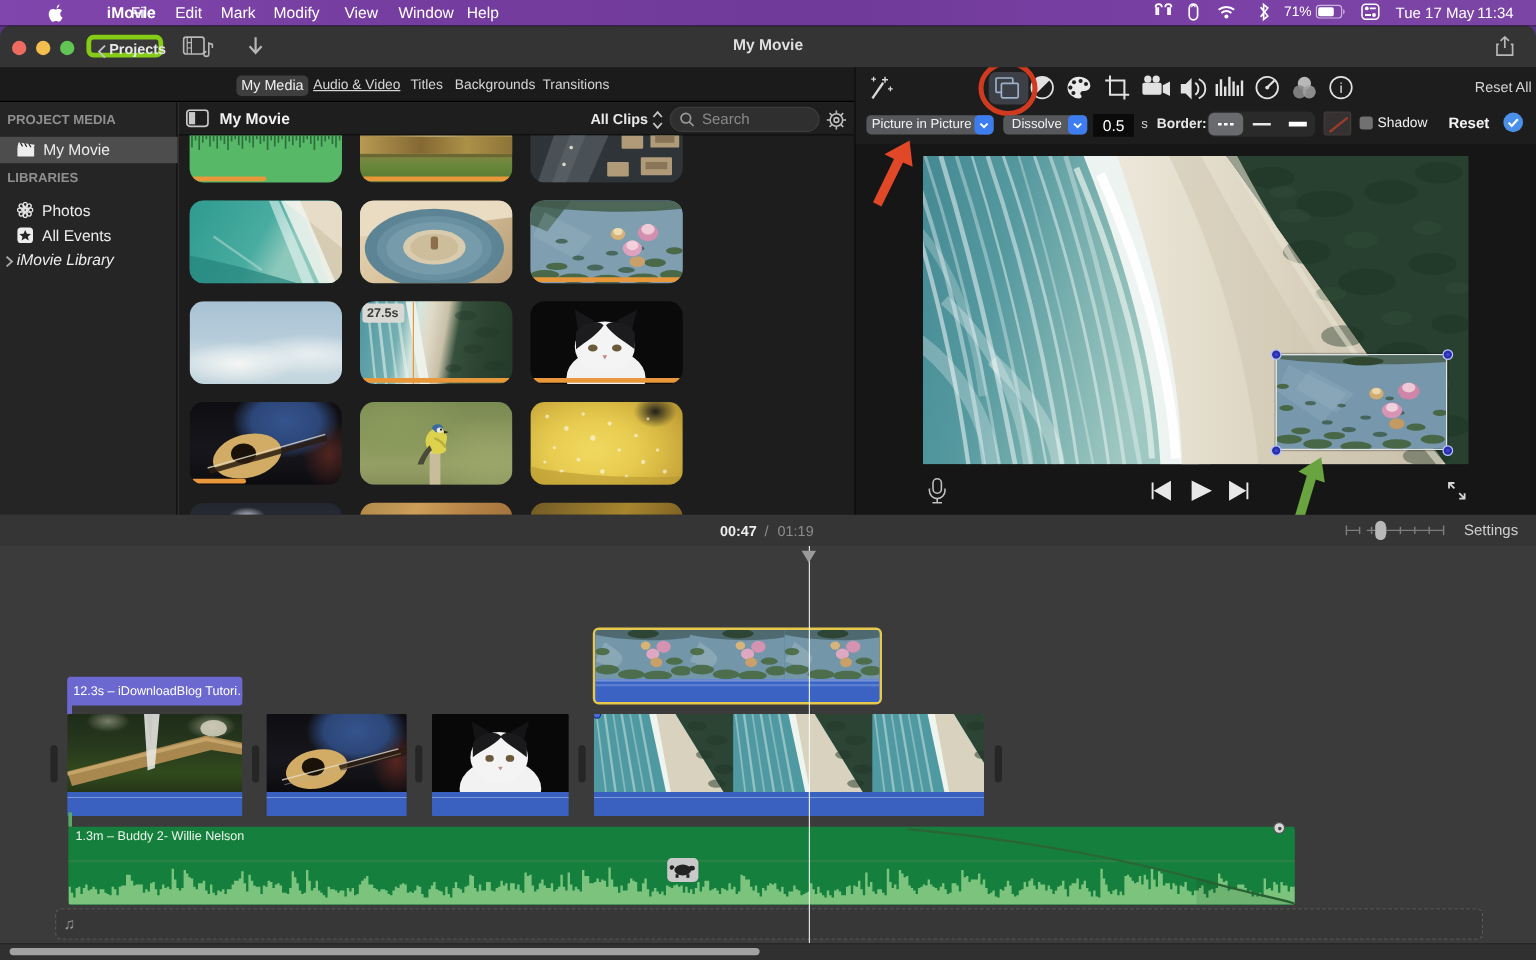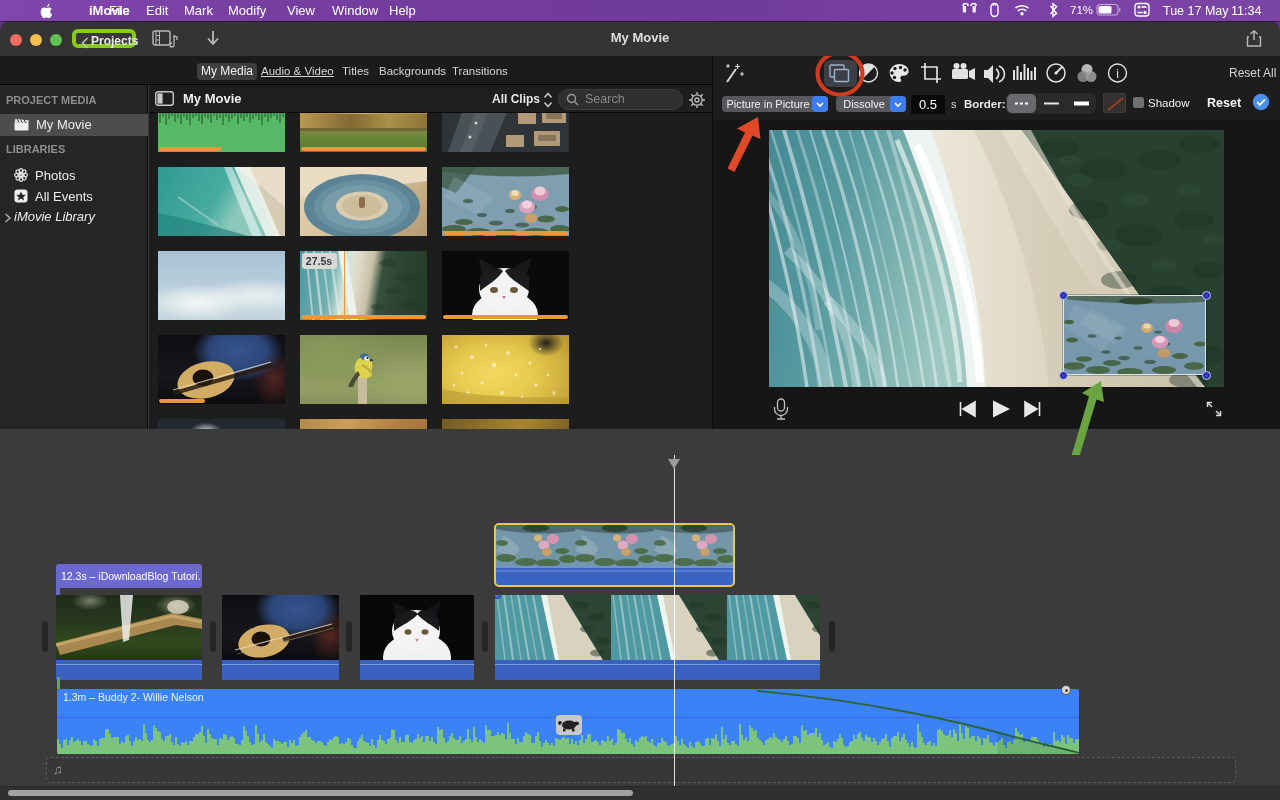--- a/index.html
+++ b/index.html
@@ -32,21 +32,21 @@
 
 #sidebar { left:0; top:85px; width:148px; height:344px; background:#252525; border-right:1px solid #0c0c0c; color:#e8e8e8; }
 .side-h { position:absolute; left:6px; color:#8f8f8f; font-size:11px; font-weight:bold; }
 #side-sel { position:absolute; left:0; top:29px; width:148px; height:22px; background:#4d4d4d; }
 .side-row { position:absolute; color:#ededed; font-size:13px; }
 
 
 #media { left:149px; top:85px; width:563px; height:344px; background:#1e1e1e; }
 #mediahead { position:absolute; left:0; top:0; width:563px; height:28px; background:#1e1e1e; border-bottom:1px solid #0a0a0a; }
 #grid { position:absolute; left:0; top:28px; width:563px; height:316px; overflow:hidden; background:#1d1d1d; }
-.thumb { position:absolute; width:127px; height:69px; border-radius:0; overflow:hidden; }
+.thumb { position:absolute; width:127px; height:69px; border-radius:12px; overflow:hidden; }
 .obar { position:absolute; left:1px; bottom:1px; height:4px; background:#e8973a; border-radius:2px; }
 
 
 .t-green { background:#57b968; }
 .t-bees { background:
   radial-gradient(50px 26px at 64px 20px,rgba(238,230,205,.85),rgba(240,230,200,0) 70%),
   linear-gradient(180deg,#879c48 0%,#7d9642 28%,#ad9454 44%,#9a824a 60%,#69883a 78%,#597832 100%);
 }
 .t-bees::before { content:""; position:absolute; left:0; top:31px; width:127px; height:14px;
   background:linear-gradient(90deg,#b89a52,#846832 40%,#ab9048 70%,#8e7338);
@@ -677,20 +677,33 @@
         <path d="M39,1 L42,22 L34.5,19.5 L17,78 L9.5,75.5 L27,16.5 L20,13 Z" fill="#69a441"></path>
       </svg>
 
       <svg width="50" height="70" style="position:absolute;left:8px;top:-8px;">
         <path d="M38,5 L40.5,27 L32.5,23.5 L14.5,60 L7.5,56.5 L25,20.5 L17,16.5 Z" fill="#e04828"></path>
       </svg>
     </div>
   </div>
 
   <div class="abs" style="left:712px;top:56px;width:1px;height:373px;background:#0d0d0d;"></div>
+  <div class="abs" id="tltoolbar">
+    <span class="abs" style="left:600px;top:7px;color:#ededed;font-size:12px;font-weight:bold;">00:47</span>
+    <span class="abs" style="left:637px;top:7px;color:#8d8d8d;font-size:12px;">/</span>
+    <span class="abs" style="left:648px;top:7px;color:#8d8d8d;font-size:12px;">01:19</span>
+    <span class="abs" style="left:1220px;top:6px;color:#cfcfcf;font-size:12.5px;">Settings</span>
+    <svg width="92" height="18" style="position:absolute;left:1119px;top:4px;">
+      <g stroke="#7d7d7d" stroke-width="1.2">
+        <path d="M3,5 V13 M3,9 H14 M14,6 V12"></path>
+        <path d="M20,9 H84 M24,6 V12 M36,6 V12 M48,6 V12 M60,6 V12 M72,6 V12 M84,5 V13"></path>
+      </g>
+      <rect x="27" y="1" width="9" height="16" rx="4.5" fill="#b8b8b8"></rect>
+    </svg>
+  </div>
   <div class="abs" id="timeline">
 
     <div class="abs" style="left:494px;top:68px;width:241px;height:64px;border:2px solid #e8c84a;border-radius:5px;background:#3a63c4;overflow:hidden;">
       <svg width="237" height="41" style="position:absolute;left:0;top:0;">
         <g id="lilytile">
           <rect width="79" height="41" fill="#7396a8"></rect>
           <path d="M0,0 h79 v6 c-22,4 -56,3 -79,-2 Z" fill="#4e6a70"></path>
           <ellipse cx="40" cy="3" rx="13" ry="4" fill="#2e4434"></ellipse>
           <path d="M8,10 C20,18 30,24 16,32 L0,26 Z" fill="#93aeba" opacity=".7"></path>
           <g fill="#4a6a42" opacity=".9">
@@ -797,21 +810,21 @@
           </g>
           <use href="#beachtile" x="116"></use>
           <use href="#beachtile" x="232"></use>
         </svg>
       </div>
       <div class="caud"></div>
       <div class="abs" style="left:-1px;top:-3px;width:7px;height:7px;border-radius:50%;background:#4a6ae0;border:1px solid #20307a;"></div>
     </div>
     <div class="abs" style="left:57px;top:222px;width:3px;height:12px;background:#58a964;"></div>
 
-    <div class="abs" id="gtrack" style="left:57px;top:234px;width:1022px;height:65px;background:#3b82f6;border-radius:2px;overflow:hidden;">
+    <div class="abs" id="gtrack" style="left:57px;top:234px;width:1022px;height:65px;background:#15803d;border-radius:2px;overflow:hidden;">
       <span class="abs" style="left:6px;top:2px;color:#eaf4ea;font-size:10.5px;">1.3m – Buddy 2- Willie Nelson</span>
       <div class="abs" style="left:0;top:28px;width:1022px;height:1px;background:#3d8449;"></div>
       <svg width="1022" height="65" style="position:absolute;left:0;top:0;" id="wavesvg">
           <path d="M0,65 L0,50 L2,50 L2,55 L4,55 L4,59 L6,59 L6,51 L8,51 L8,50 L10,50 L10,56 L12,56 L12,51 L14,51 L14,48 L16,48 L16,53 L18,53 L18,52 L20,52 L20,50 L22,50 L22,52 L24,52 L24,56 L26,56 L26,52 L28,52 L28,52 L30,52 L30,55 L32,55 L32,56 L34,56 L34,57 L36,57 L36,50 L38,50 L38,52 L40,52 L40,57 L42,57 L42,50 L44,50 L44,49 L46,49 L46,49 L48,49 L48,40 L50,40 L50,40 L52,40 L52,45 L54,45 L54,49 L56,49 L56,48 L58,48 L58,48 L60,48 L60,48 L62,48 L62,55 L64,55 L64,52 L66,52 L66,54 L68,54 L68,47 L70,47 L70,46 L72,46 L72,52 L74,52 L74,57 L76,57 L76,52 L78,52 L78,48 L80,48 L80,51 L82,51 L82,50 L84,50 L84,52 L86,52 L86,35 L88,35 L88,44 L90,44 L90,51 L92,51 L92,53 L94,53 L94,51 L96,51 L96,36 L98,36 L98,39 L100,39 L100,42 L102,42 L102,43 L104,43 L104,50 L106,50 L106,52 L108,52 L108,47 L110,47 L110,47 L112,47 L112,45 L114,45 L114,53 L116,53 L116,56 L118,56 L118,48 L120,48 L120,55 L122,55 L122,57 L124,57 L124,53 L126,53 L126,54 L128,54 L128,52 L130,52 L130,56 L132,56 L132,52 L134,52 L134,52 L136,52 L136,48 L138,48 L138,45 L140,45 L140,45 L142,45 L142,43 L144,43 L144,37 L146,37 L146,47 L148,47 L148,54 L150,54 L150,40 L152,40 L152,45 L154,45 L154,49 L156,49 L156,50 L158,50 L158,50 L160,50 L160,56 L162,56 L162,49 L164,49 L164,50 L166,50 L166,45 L168,45 L168,46 L170,46 L170,51 L172,51 L172,48 L174,48 L174,47 L176,47 L176,49 L178,49 L178,55 L180,55 L180,55 L182,55 L182,56 L184,56 L184,51 L186,51 L186,37 L188,37 L188,42 L190,42 L190,47 L192,47 L192,53 L194,53 L194,56 L196,56 L196,55 L198,55 L198,36 L200,36 L200,45 L202,45 L202,53 L204,53 L204,51 L206,51 L206,45 L208,45 L208,53 L210,53 L210,55 L212,55 L212,57 L214,57 L214,59 L216,59 L216,50 L218,50 L218,52 L220,52 L220,52 L222,52 L222,53 L224,53 L224,55 L226,55 L226,53 L228,53 L228,53 L230,53 L230,58 L232,58 L232,51 L234,51 L234,54 L236,54 L236,51 L238,51 L238,57 L240,57 L240,56 L242,56 L242,48 L244,48 L244,45 L246,45 L246,43 L248,43 L248,41 L250,41 L250,48 L252,48 L252,48 L254,48 L254,51 L256,51 L256,52 L258,52 L258,54 L260,54 L260,52 L262,52 L262,52 L264,52 L264,53 L266,53 L266,56 L268,56 L268,57 L270,57 L270,53 L272,53 L272,50 L274,50 L274,51 L276,51 L276,48 L278,48 L278,47 L280,47 L280,48 L282,48 L282,55 L284,55 L284,54 L286,54 L286,55 L288,55 L288,53 L290,53 L290,49 L292,49 L292,50 L294,50 L294,56 L296,56 L296,59 L298,59 L298,59 L300,59 L300,52 L302,52 L302,49 L304,49 L304,46 L306,46 L306,52 L308,52 L308,53 L310,53 L310,54 L312,54 L312,57 L314,57 L314,50 L316,50 L316,56 L318,56 L318,59 L320,59 L320,51 L322,51 L322,46 L324,46 L324,51 L326,51 L326,52 L328,52 L328,55 L330,55 L330,50 L332,50 L332,49 L334,49 L334,40 L336,40 L336,41 L338,41 L338,51 L340,51 L340,54 L342,54 L342,48 L344,48 L344,53 L346,53 L346,53 L348,53 L348,46 L350,46 L350,46 L352,46 L352,53 L354,53 L354,54 L356,54 L356,51 L358,51 L358,50 L360,50 L360,45 L362,45 L362,49 L364,49 L364,47 L366,47 L366,53 L368,53 L368,47 L370,47 L370,47 L372,47 L372,52 L374,52 L374,48 L376,48 L376,53 L378,53 L378,55 L380,55 L380,38 L382,38 L382,41 L384,41 L384,40 L386,40 L386,49 L388,49 L388,54 L390,54 L390,52 L392,52 L392,47 L394,47 L394,44 L396,44 L396,49 L398,49 L398,51 L400,51 L400,51 L402,51 L402,47 L404,47 L404,54 L406,54 L406,52 L408,52 L408,50 L410,50 L410,40 L412,40 L412,50 L414,50 L414,53 L416,53 L416,38 L418,38 L418,48 L420,48 L420,53 L422,53 L422,50 L424,50 L424,52 L426,52 L426,54 L428,54 L428,36 L430,36 L430,41 L432,41 L432,41 L434,41 L434,47 L436,47 L436,47 L438,47 L438,46 L440,46 L440,43 L442,43 L442,46 L444,46 L444,44 L446,44 L446,45 L448,45 L448,50 L450,50 L450,34 L452,34 L452,44 L454,44 L454,50 L456,50 L456,50 L458,50 L458,55 L460,55 L460,49 L462,49 L462,53 L464,53 L464,53 L466,53 L466,47 L468,47 L468,43 L470,43 L470,45 L472,45 L472,46 L474,46 L474,54 L476,54 L476,54 L478,54 L478,47 L480,47 L480,43 L482,43 L482,52 L484,52 L484,58 L486,58 L486,54 L488,54 L488,51 L490,51 L490,54 L492,54 L492,56 L494,56 L494,54 L496,54 L496,57 L498,57 L498,49 L500,49 L500,50 L502,50 L502,51 L504,51 L504,49 L506,49 L506,48 L508,48 L508,50 L510,50 L510,49 L512,49 L512,55 L514,55 L514,50 L516,50 L516,55 L518,55 L518,52 L520,52 L520,56 L522,56 L522,51 L524,51 L524,46 L526,46 L526,54 L528,54 L528,50 L530,50 L530,45 L532,45 L532,45 L534,45 L534,53 L536,53 L536,52 L538,52 L538,51 L540,51 L540,53 L542,53 L542,56 L544,56 L544,51 L546,51 L546,52 L548,52 L548,53 L550,53 L550,47 L552,47 L552,52 L554,52 L554,50 L556,50 L556,56 L558,56 L558,54 L560,54 L560,40 L562,40 L562,41 L564,41 L564,44 L566,44 L566,44 L568,44 L568,50 L570,50 L570,53 L572,53 L572,49 L574,49 L574,55 L576,55 L576,58 L578,58 L578,51 L580,51 L580,53 L582,53 L582,49 L584,49 L584,47 L586,47 L586,48 L588,48 L588,47 L590,47 L590,52 L592,52 L592,54 L594,54 L594,50 L596,50 L596,56 L598,56 L598,58 L600,58 L600,54 L602,54 L602,54 L604,54 L604,49 L606,49 L606,52 L608,52 L608,53 L610,53 L610,57 L612,57 L612,56 L614,56 L614,55 L616,55 L616,54 L618,54 L618,47 L620,47 L620,52 L622,52 L622,56 L624,56 L624,50 L626,50 L626,55 L628,55 L628,57 L630,57 L630,59 L632,59 L632,53 L634,53 L634,57 L636,57 L636,59 L638,59 L638,53 L640,53 L640,52 L642,52 L642,54 L644,54 L644,57 L646,57 L646,57 L648,57 L648,50 L650,50 L650,49 L652,49 L652,56 L654,56 L654,49 L656,49 L656,50 L658,50 L658,45 L660,45 L660,52 L662,52 L662,57 L664,57 L664,38 L666,38 L666,50 L668,50 L668,46 L670,46 L670,54 L672,54 L672,56 L674,56 L674,52 L676,52 L676,52 L678,52 L678,55 L680,55 L680,57 L682,57 L682,35 L684,35 L684,46 L686,46 L686,51 L688,51 L688,48 L690,48 L690,52 L692,52 L692,36 L694,36 L694,39 L696,39 L696,42 L698,42 L698,41 L700,41 L700,49 L702,49 L702,51 L704,51 L704,53 L706,53 L706,56 L708,56 L708,51 L710,51 L710,50 L712,50 L712,48 L714,48 L714,49 L716,49 L716,44 L718,44 L718,48 L720,48 L720,50 L722,50 L722,51 L724,51 L724,53 L726,53 L726,50 L728,50 L728,47 L730,47 L730,52 L732,52 L732,56 L734,56 L734,55 L736,55 L736,47 L738,47 L738,47 L740,47 L740,49 L742,49 L742,54 L744,54 L744,36 L746,36 L746,42 L748,42 L748,41 L750,41 L750,46 L752,46 L752,44 L754,44 L754,44 L756,44 L756,44 L758,44 L758,39 L760,39 L760,48 L762,48 L762,44 L764,44 L764,51 L766,51 L766,56 L768,56 L768,55 L770,55 L770,53 L772,53 L772,58 L774,58 L774,59 L776,59 L776,52 L778,52 L778,53 L780,53 L780,50 L782,50 L782,45 L784,45 L784,49 L786,49 L786,56 L788,56 L788,58 L790,58 L790,57 L792,57 L792,53 L794,53 L794,52 L796,52 L796,46 L798,46 L798,50 L800,50 L800,45 L802,45 L802,43 L804,43 L804,49 L806,49 L806,52 L808,52 L808,46 L810,46 L810,48 L812,48 L812,48 L814,48 L814,53 L816,53 L816,49 L818,49 L818,52 L820,52 L820,56 L822,56 L822,53 L824,53 L824,50 L826,50 L826,49 L828,49 L828,45 L830,45 L830,52 L832,52 L832,58 L834,58 L834,49 L836,49 L836,47 L838,47 L838,47 L840,47 L840,43 L842,43 L842,52 L844,52 L844,48 L846,48 L846,45 L848,45 L848,51 L850,51 L850,54 L852,54 L852,58 L854,58 L854,53 L856,53 L856,58 L858,58 L858,59 L860,59 L860,35 L862,35 L862,43 L864,43 L864,48 L866,48 L866,54 L868,54 L868,56 L870,56 L870,53 L872,53 L872,52 L874,52 L874,57 L876,57 L876,54 L878,54 L878,57 L880,57 L880,41 L882,41 L882,40 L884,40 L884,42 L886,42 L886,45 L888,45 L888,47 L890,47 L890,46 L892,46 L892,41 L894,41 L894,48 L896,48 L896,40 L898,40 L898,44 L900,44 L900,52 L902,52 L902,35 L904,35 L904,44 L906,44 L906,50 L908,50 L908,37 L910,37 L910,39 L912,39 L912,49 L914,49 L914,47 L916,47 L916,47 L918,47 L918,52 L920,52 L920,47 L922,47 L922,49 L924,49 L924,56 L926,56 L926,49 L928,49 L928,50 L930,50 L930,46 L932,46 L932,53 L934,53 L934,54 L936,54 L936,57 L938,57 L938,53 L940,53 L940,53 L942,53 L942,51 L944,51 L944,49 L946,49 L946,56 L948,56 L948,59 L950,59 L950,53 L952,53 L952,52 L954,52 L954,55 L956,55 L956,51 L958,51 L958,39 L960,39 L960,43 L962,43 L962,46 L964,46 L964,45 L966,45 L966,53 L968,53 L968,52 L970,52 L970,52 L972,52 L972,51 L974,51 L974,48 L976,48 L976,48 L978,48 L978,48 L980,48 L980,51 L982,51 L982,55 L984,55 L984,53 L986,53 L986,58 L988,58 L988,55 L990,55 L990,58 L992,58 L992,55 L994,55 L994,58 L996,58 L996,43 L998,43 L998,52 L1000,52 L1000,51 L1002,51 L1002,53 L1004,53 L1004,46 L1006,46 L1006,48 L1008,48 L1008,55 L1010,55 L1010,46 L1012,46 L1012,49 L1014,49 L1014,49 L1016,49 L1016,54 L1018,54 L1018,50 L1020,50 L1020,50 L1022,50 L1022,50 L1024,50 L1022,65 Z" fill="#7cc47e"></path>
         </svg>
       <svg width="1022" height="65" style="position:absolute;left:0;top:0;">
         <path d="M700,2 C810,12 900,32 950,46 C995,58 1014,61 1022,64" stroke="#2b6436" stroke-width="1.8" fill="none"></path>
         <path d="M940,42 C990,54 1012,60 1022,64 L1022,65 L940,65 Z" fill="rgba(18,55,26,0.12)"></path>
       </svg>
       <div class="abs" style="left:499px;top:26px;width:26px;height:20px;background:#c9c9c9;border-radius:4px;">

